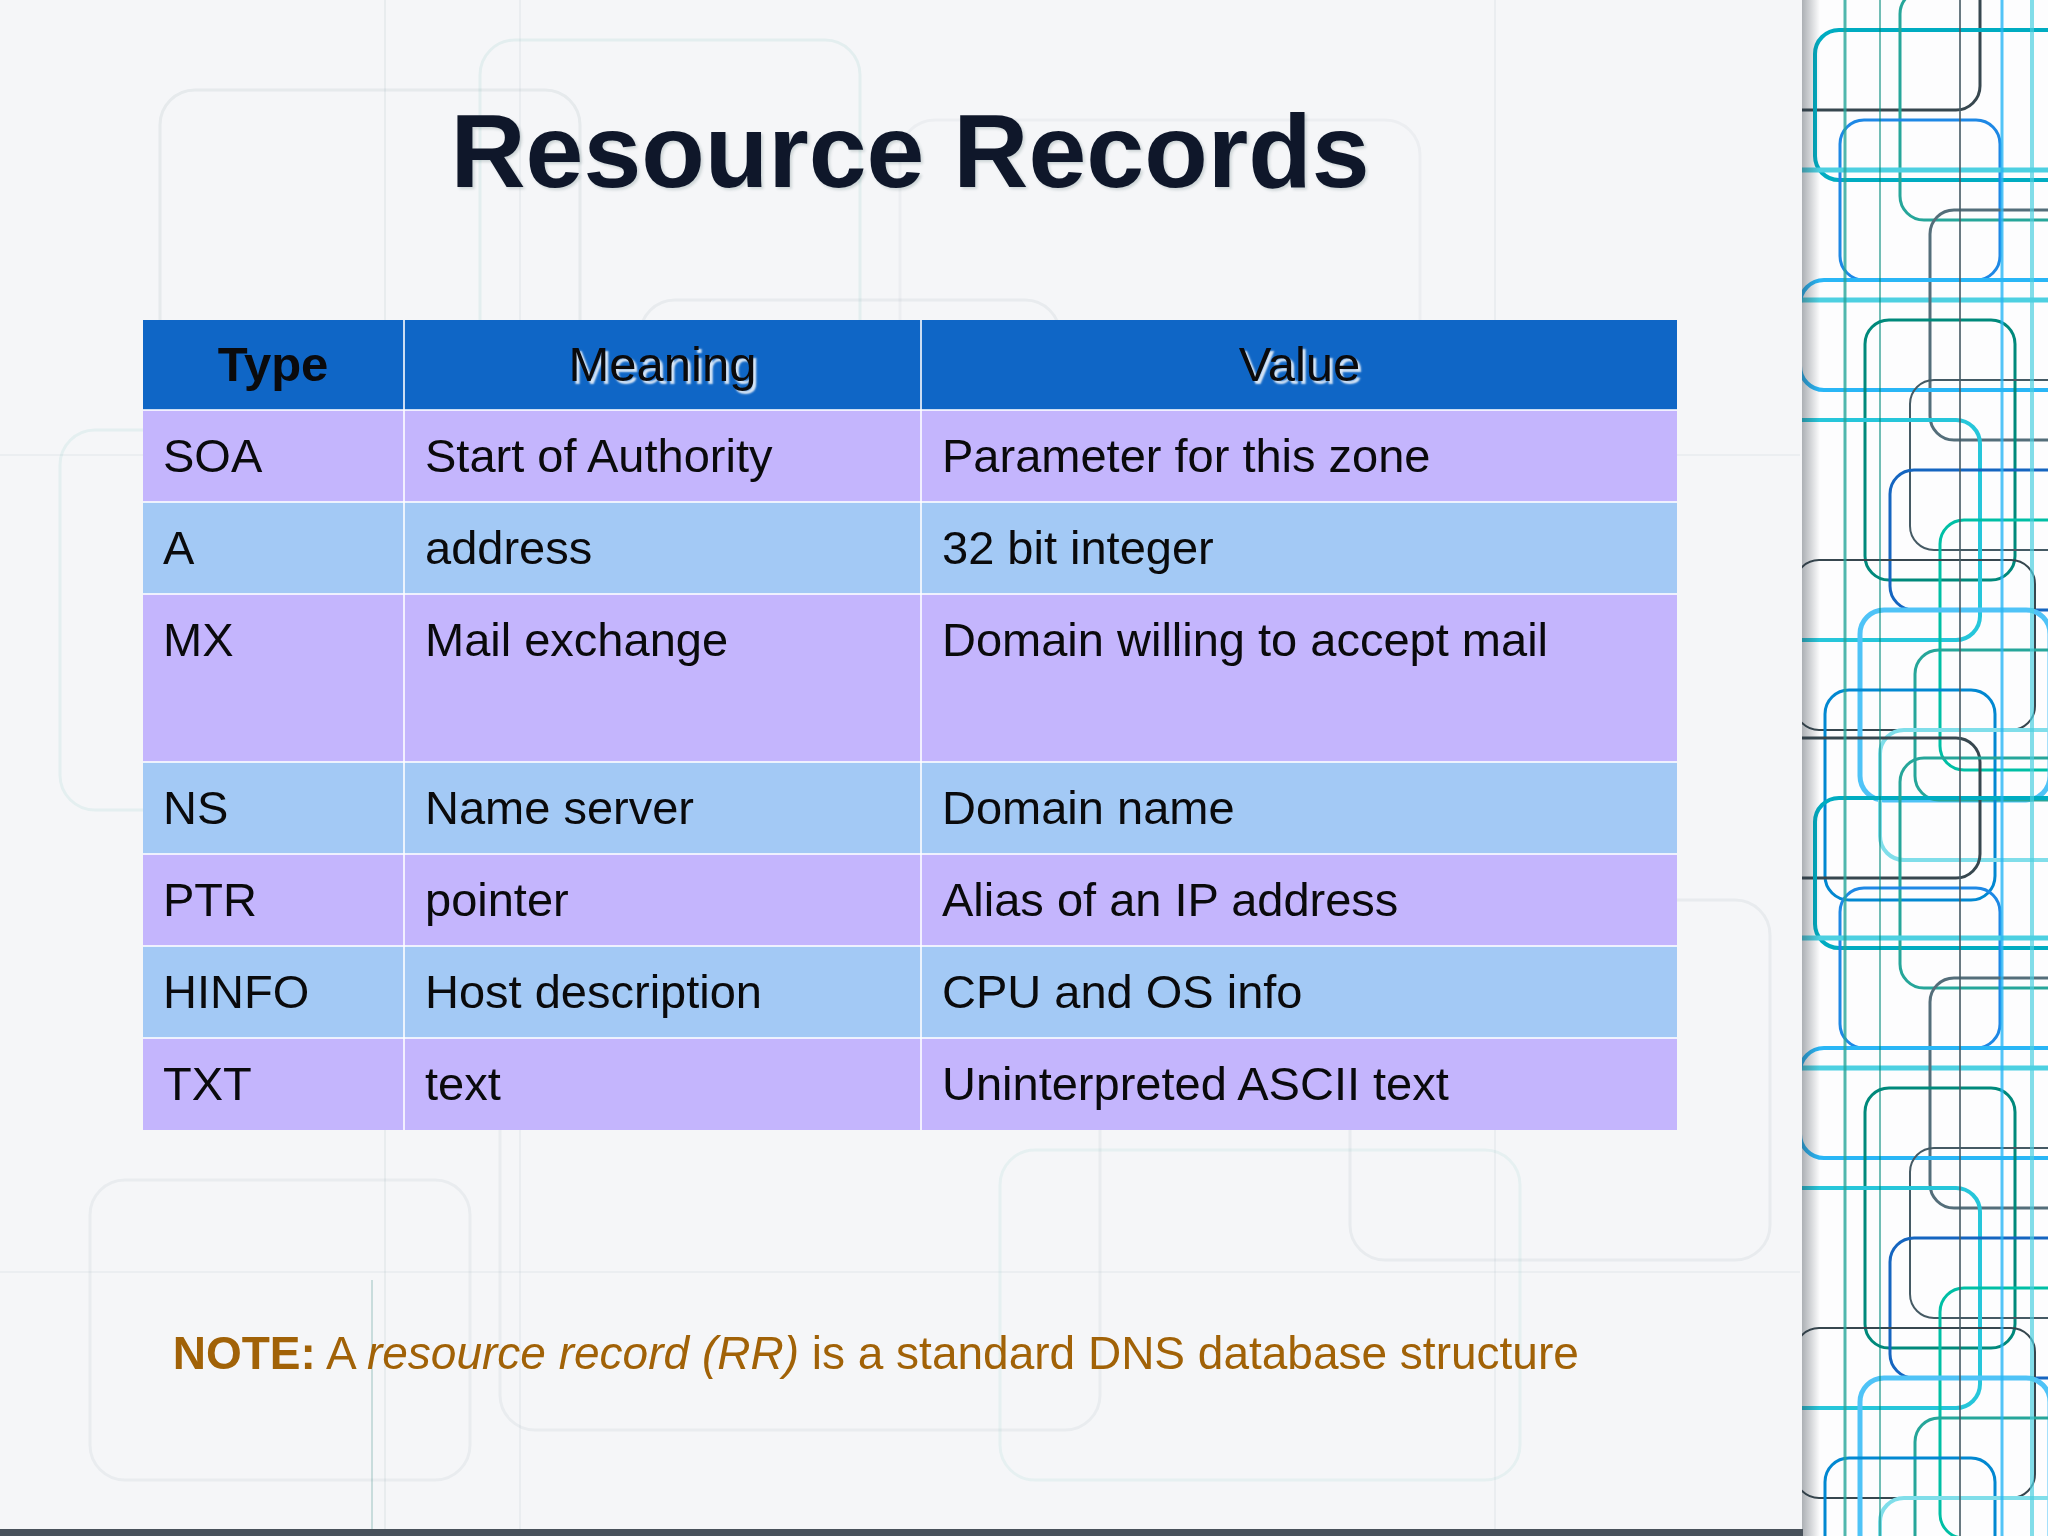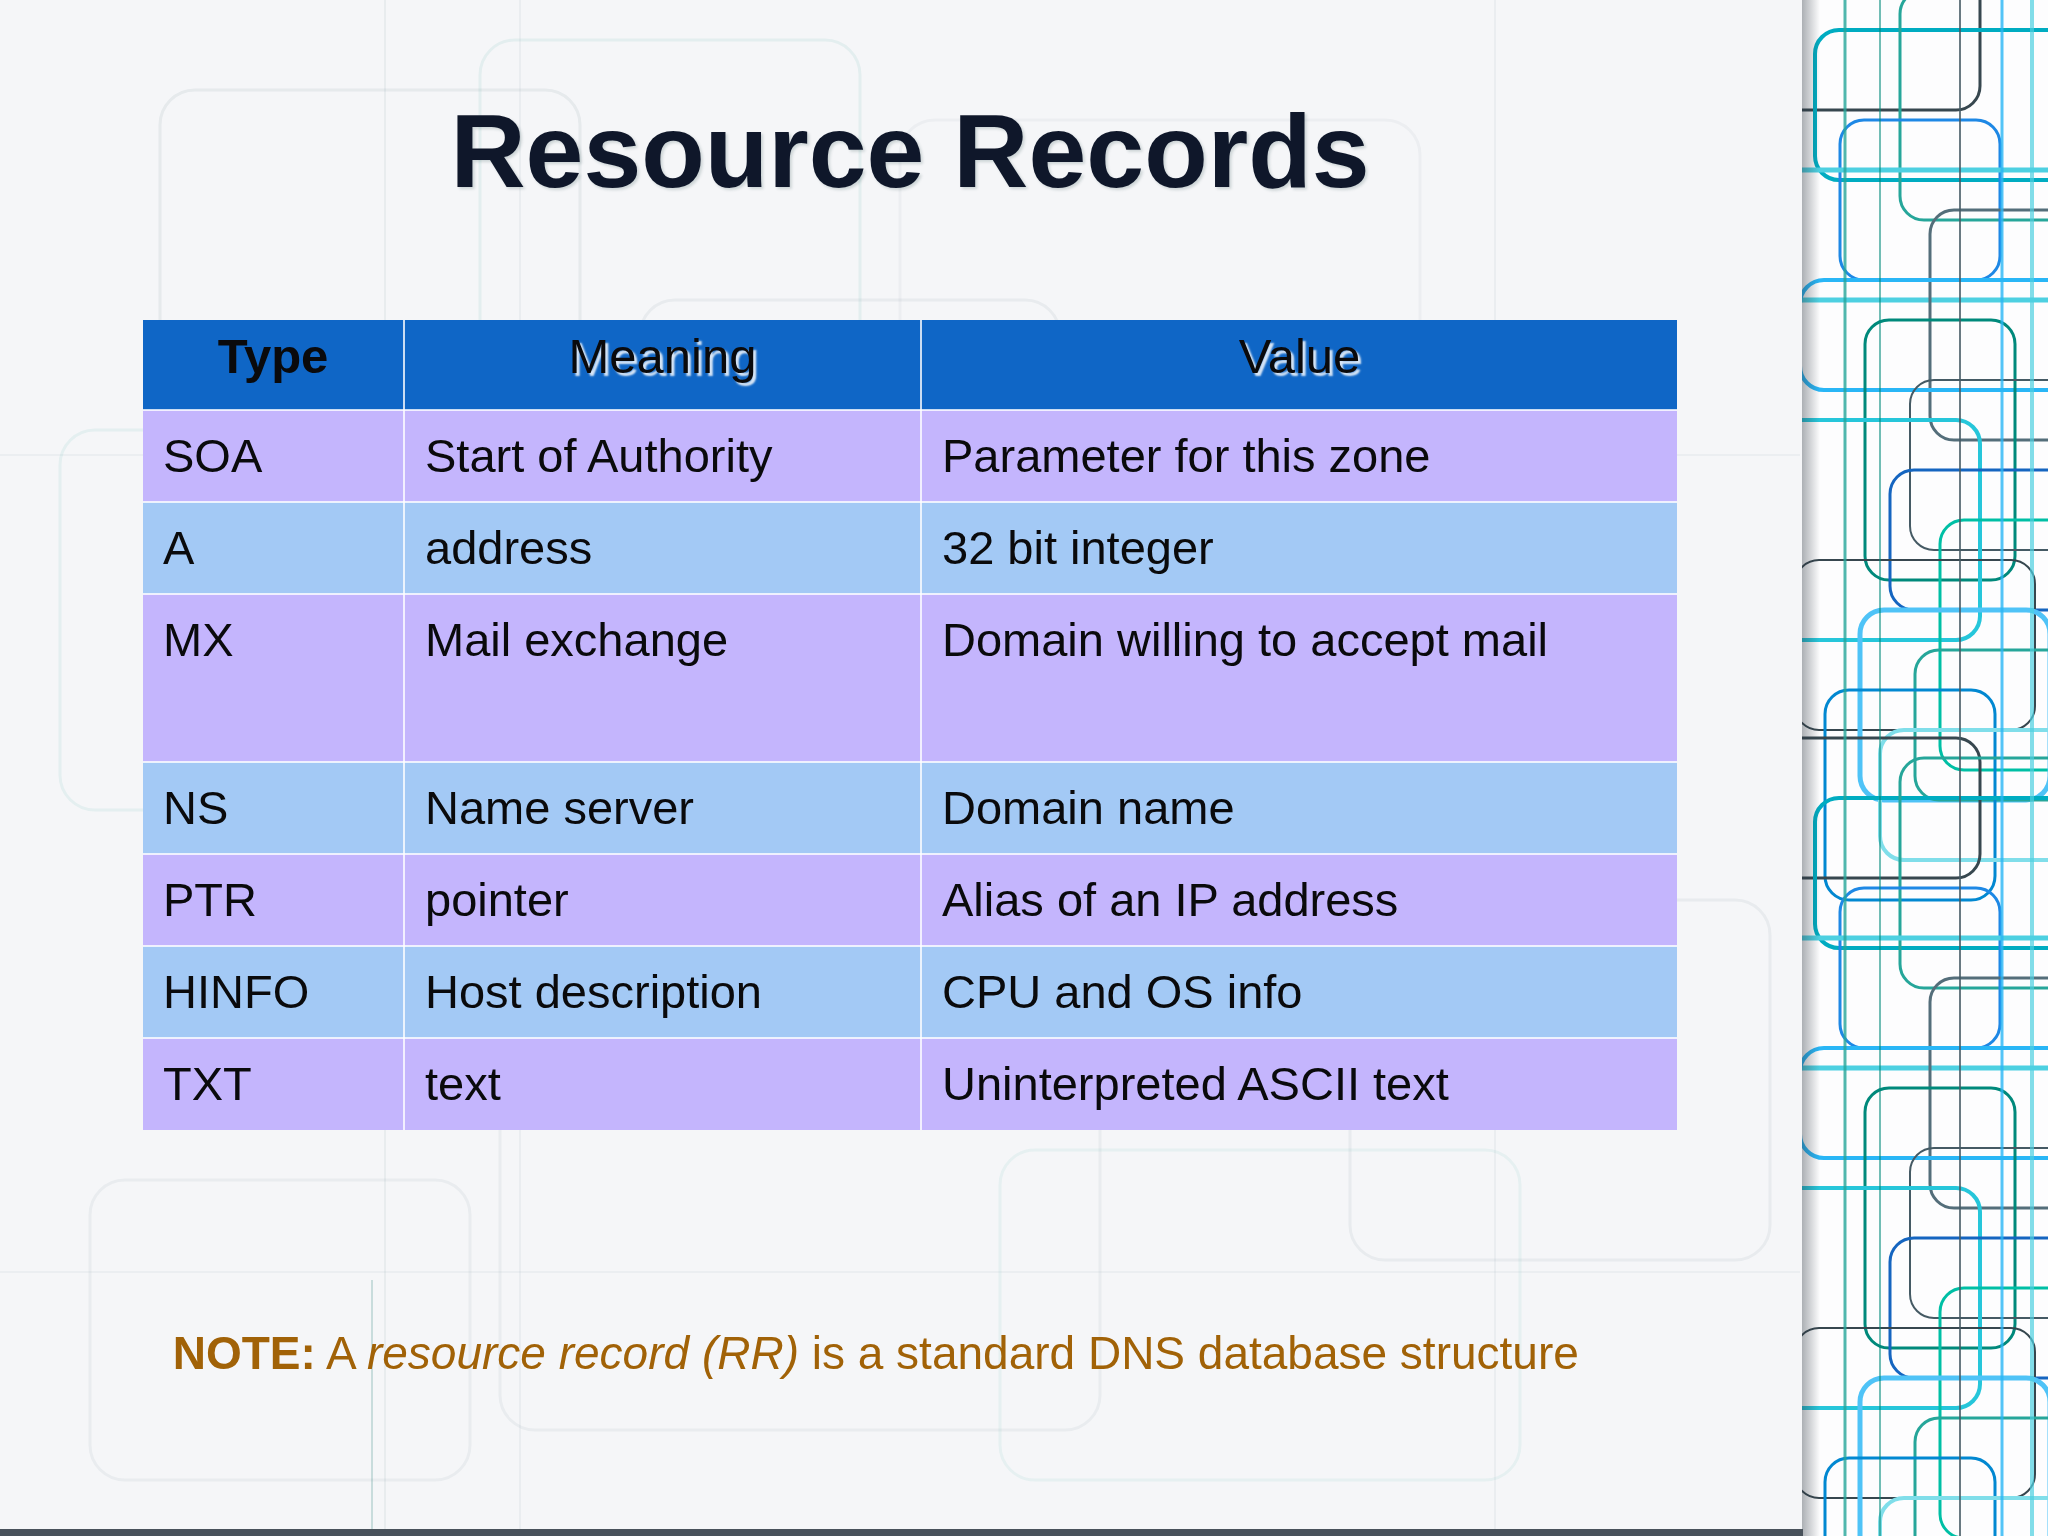--- a/index.html
+++ b/index.html
@@ -53,21 +53,21 @@
     border: 2px solid rgba(255, 255, 255, 0.78);
     vertical-align: top;
     color: #0a0a0c;
     box-sizing: border-box;
   }
   .rr-table thead th {
     height: 90px;
     background: #0F66C6;
     font-size: 49px;
     text-align: center;
-    padding-top: 8px;
+    padding-top: 16px;
     border-top: none;
   }
   .rr-table thead th.h-type { font-weight: bold; }
   .rr-table thead th.h-soft {
     font-weight: normal;
     text-shadow: 3px 3px 2px rgba(255, 255, 255, 0.85);
   }
   .rr-table td {
     font-size: 47px;
     line-height: 1.22;

